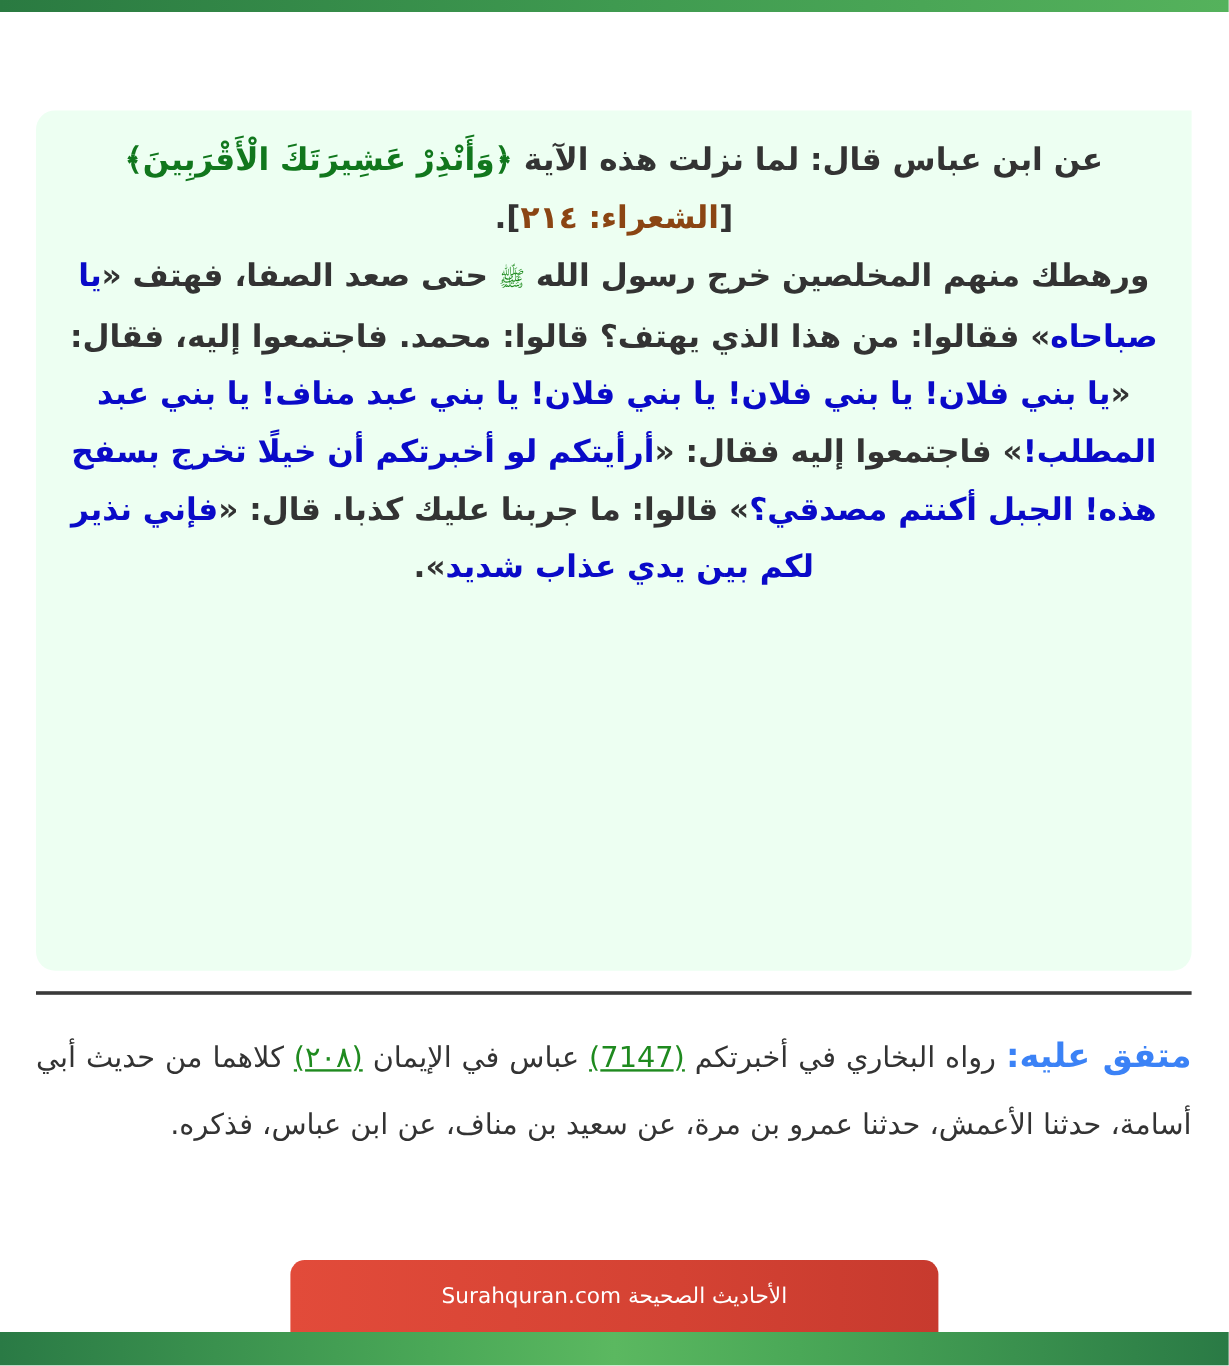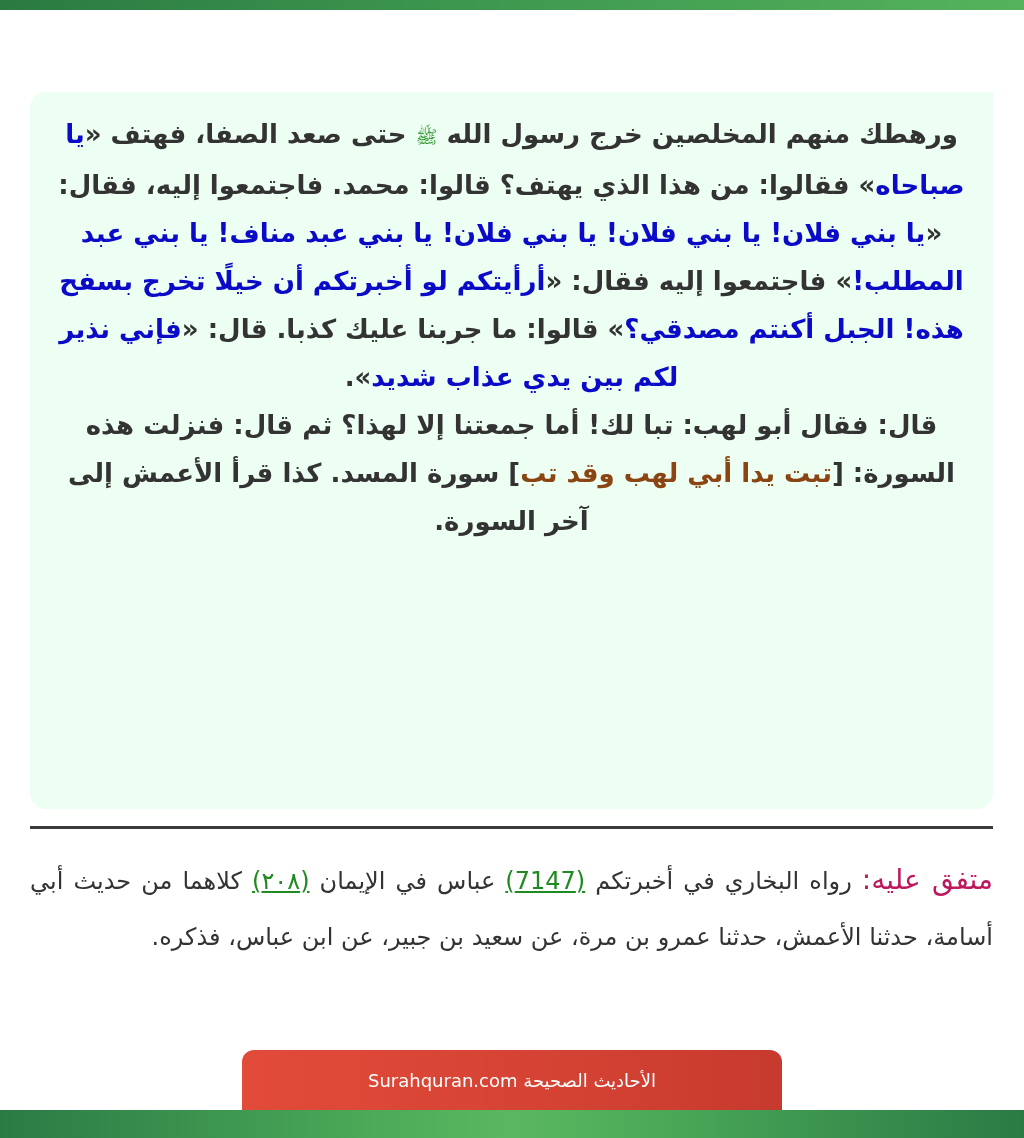--- a/index.html
+++ b/index.html
@@ -55,21 +55,21 @@
 
     .takhrij {
       position: absolute; left: 30px; top: 852px; width: 963px;
       direction: rtl;
       text-align: justify;
       text-align-last: right;
       font-size: 24px;
       line-height: 56px;
       color: #333333;
     }
-    .takhrij .grade { color: #be185d; font-weight: normal; font-size: 28px; }
+    .takhrij .grade { color: #3b82f6; font-weight: bold; font-size: 28px; }
     .takhrij .num { color: #1f8a1f; text-decoration: underline; }
 
     .footer-badge {
       position: absolute; left: 242px; top: 1050px; width: 540px; height: 60px;
       background: linear-gradient(90deg, #e24b3a 0%, #d44233 60%, #c73a2e 100%);
       border-radius: 12px 12px 0 0;
       color: #ffffff;
       font-size: 18px;
       line-height: 62px;
       text-align: center;
@@ -79,31 +79,31 @@
 </head>
 <body>
 
 <div class="page">
 
   <div class="top-bar"></div>
 
 
   <div class="hadith-panel">
     <p>
-      <span>ورهطك منهم المخلصين خرج رسول الله </span><span class="saw">ﷺ</span><span> حتى صعد الصفا، فهتف «</span><span class="speech">يا صباحاه</span><span>» فقالوا: من هذا الذي يهتف؟ قالوا: محمد. فاجتمعوا إليه، فقال: «</span><span class="speech">يا بني فلان! يا بني فلان! يا بني فلان! يا بني عبد مناف! يا بني عبد المطلب!</span><span>» فاجتمعوا إليه فقال: «</span><span class="speech">أرأيتكم لو أخبرتكم أن خيلًا تخرج بسفح هذه! الجبل أكنتم مصدقي؟</span><span>» قالوا: ما جربنا عليك كذبا. قال: «</span><span class="speech">فإني نذير لكم بين يدي عذاب شديد</span><span>».</span>
+      <span>عن ابن عباس قال: لما نزلت هذه الآية </span><span class="quran">﴿وَأَنْذِرْ عَشِيرَتَكَ الْأَقْرَبِينَ﴾</span><span> [</span><span class="ref">الشعراء: ٢١٤</span><span>].</span>
     </p>
     <p>
-      <span>قال: فقال أبو لهب: تبا لك! أما جمعتنا إلا لهذا؟ ثم قال: فنزلت هذه السورة: [</span><span class="ref">تبت يدا أبي لهب وقد تب</span><span>] سورة المسد. كذا قرأ الأعمش إلى آخر السورة.</span>
+      <span>ورهطك منهم المخلصين خرج رسول الله </span><span class="saw">ﷺ</span><span> حتى صعد الصفا، فهتف «</span><span class="speech">يا صباحاه</span><span>» فقالوا: من هذا الذي يهتف؟ قالوا: محمد. فاجتمعوا إليه، فقال: «</span><span class="speech">يا بني فلان! يا بني فلان! يا بني فلان! يا بني عبد مناف! يا بني عبد المطلب!</span><span>» فاجتمعوا إليه فقال: «</span><span class="speech">أرأيتكم لو أخبرتكم أن خيلًا تخرج بسفح هذه! الجبل أكنتم مصدقي؟</span><span>» قالوا: ما جربنا عليك كذبا. قال: «</span><span class="speech">فإني نذير لكم بين يدي عذاب شديد</span><span>».</span>
     </p>
   </div>
 
   <div class="divider"></div>
 
   <div class="takhrij">
-    <span class="grade">متفق عليه:</span><span> رواه البخاري في أخبرتكم </span><span class="num">(7147)</span><span> عباس في الإيمان </span><span class="num">(٢٠٨)</span><span> كلاهما من حديث أبي أسامة، حدثنا الأعمش، حدثنا عمرو بن مرة، عن سعيد بن جبير، عن ابن عباس، فذكره.</span>
+    <span class="grade">متفق عليه:</span><span> رواه البخاري في أخبرتكم </span><span class="num">(7147)</span><span> عباس في الإيمان </span><span class="num">(٢٠٨)</span><span> كلاهما من حديث أبي أسامة، حدثنا الأعمش، حدثنا عمرو بن مرة، عن سعيد بن مناف، عن ابن عباس، فذكره.</span>
   </div>
 
   <div class="footer-badge">
     <span>الأحاديث الصحيحة Surahquran.com</span>
   </div>
 
   <div class="bottom-bar"></div>
 
 </div>
 

